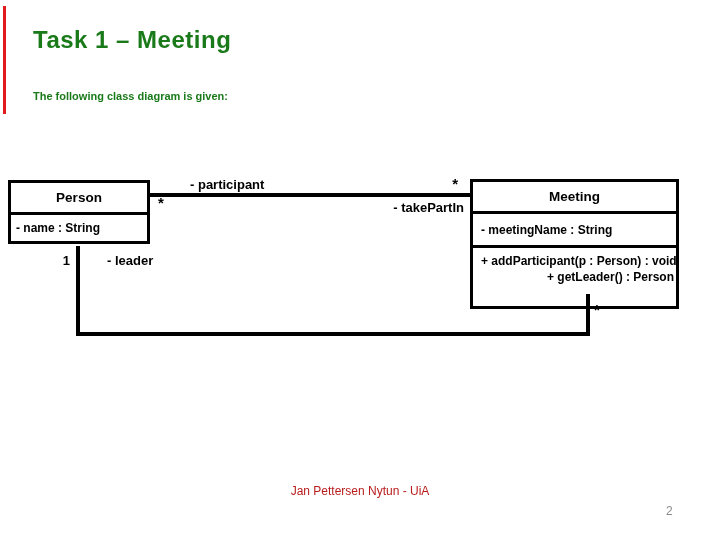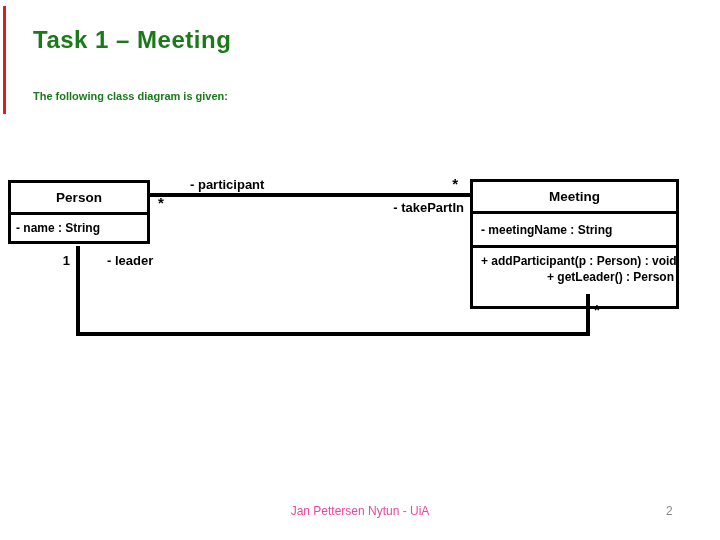--- a/index.html
+++ b/index.html
@@ -75,23 +75,23 @@
   .mult-participant { left: 158px; top: 194px; }
   .mult-takepart { left: 440px; top: 175px; width: 18px; text-align: right; }
   .lbl-takepart { left: 360px; top: 200px; width: 104px; text-align: right; }
   .mult-one { left: 54px; top: 253px; width: 16px; text-align: right; }
   .lbl-leader { left: 86px; top: 253px; margin-left: 21px; }
   .lbl-meetingtolead { left: 448px; top: 301px; width: 134px; text-align: right; }
   .mult-meetingtolead { left: 594px; top: 301px; }
 
   
   .footer-author {
-    left: 0; right: 0; top: 504px;
+    left: 0; right: 0; top: 484px;
     text-align: center;
-    font-size: 12px; color: #ec4899;
+    font-size: 12px; color: #b91c1c;
   }
   .footer-page {
     left: 666px; top: 504px;
     font-size: 12px; color: #8a8a8a;
   }
 </style>
 </head>
 <body>
 
 <div class="slide">

